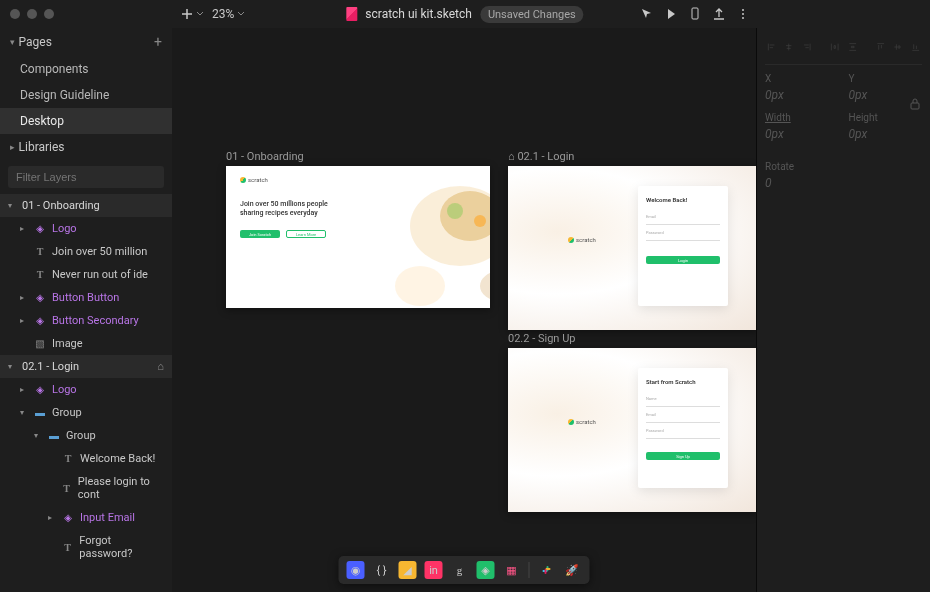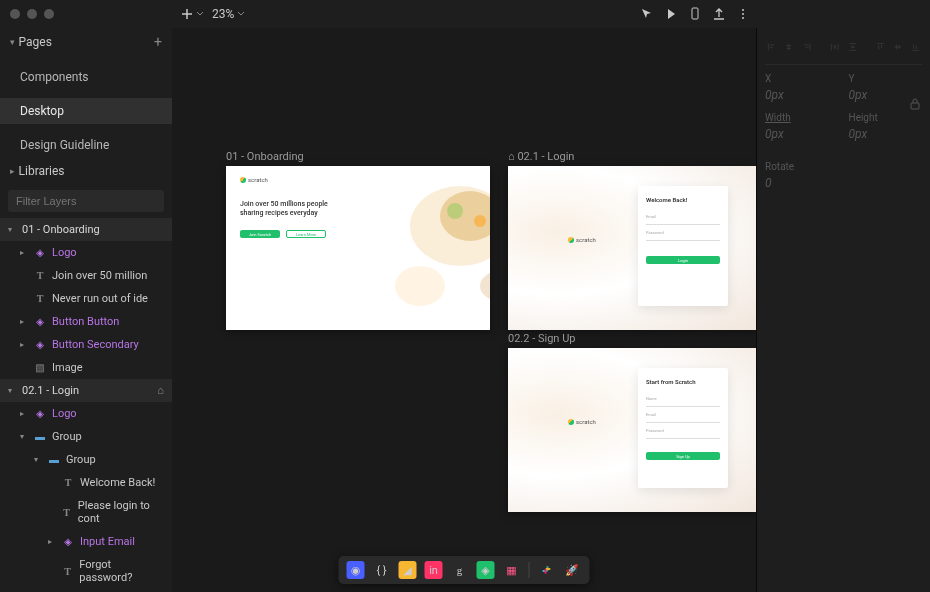--- a/index.html
+++ b/index.html
@@ -97,21 +97,20 @@
 }
 .panel-header .caret { margin-right: 4px; font-size: 9px; color: #888; }
 .panel-header .label { flex: 1; }
 .add-icon { color: #888; font-size: 14px; cursor: pointer; }
 
 .page-item {
   padding: 6px 10px 6px 20px;
   font-size: 12px;
   color: #b8b8b8;
   cursor: pointer;
-  margin-top: 8px;
 }
 .page-item.selected {
   background: #303030;
   color: #e8e8e8;
 }
 
 .filter-input {
   margin: 6px 8px;
   padding: 5px 8px;
   background: #2a2a2a;
@@ -177,21 +176,21 @@
 }
 .artboard {
   position: absolute;
   background: #fff;
   box-shadow: 0 2px 8px rgba(0,0,0,0.4);
 }
 
 
 .ab-onboarding {
   left: 54px; top: 138px;
-  width: 264px; height: 164px;
+  width: 264px; height: 142px;
 }
 .ab-login {
   left: 336px; top: 138px;
   width: 249px; height: 164px;
 }
 .ab-signup {
   left: 336px; top: 320px;
   width: 249px; height: 164px;
 }
 
@@ -344,20 +343,25 @@
         </svg>
     </div>
     <div class="zoom-level">
       <span>23%</span>
       <svg width="8" height="8" viewBox="0 0 8 8">
           <path d="M1 2l3 3 3-3" stroke="#888" stroke-width="1" fill="none"></path>
         </svg>
     </div>
   </div>
 
+  <div class="toolbar-center">
+    <div class="file-icon"></div>
+    <span class="file-title">scratch ui kit.sketch</span>
+    <span class="badge">Unsaved Changes</span>
+  </div>
 
   <div class="toolbar-right">
     <svg viewBox="0 0 14 14">
         <path d="M2 2l9 4-4 1-1 4z" fill="#c8c8c8"></path>
       </svg>
     <svg viewBox="0 0 14 14">
         <path d="M4 2l7 5-7 5z" fill="#c8c8c8"></path>
       </svg>
     <svg viewBox="0 0 14 14">
         <rect x="4" y="1" width="6" height="11" rx="1" stroke="#c8c8c8" fill="none"></rect>
@@ -375,22 +379,22 @@
 
 <div class="main">
 
   <div class="sidebar-left">
     <div class="panel-header">
       <span class="caret">▾</span>
       <span class="label">Pages</span>
       <span class="add-icon">+</span>
     </div>
     <div class="page-item">Components</div>
+    <div class="page-item">Design Guideline</div>
     <div class="page-item selected">Desktop</div>
-    <div class="page-item">Design Guideline</div>
 
     <div class="panel-header">
       <span class="caret">▸</span>
       <span class="label">Libraries</span>
     </div>
 
     <input class="filter-input" placeholder="Filter Layers" style="">
 
     <div class="layers">
       <div class="layer-row artboard-header">

